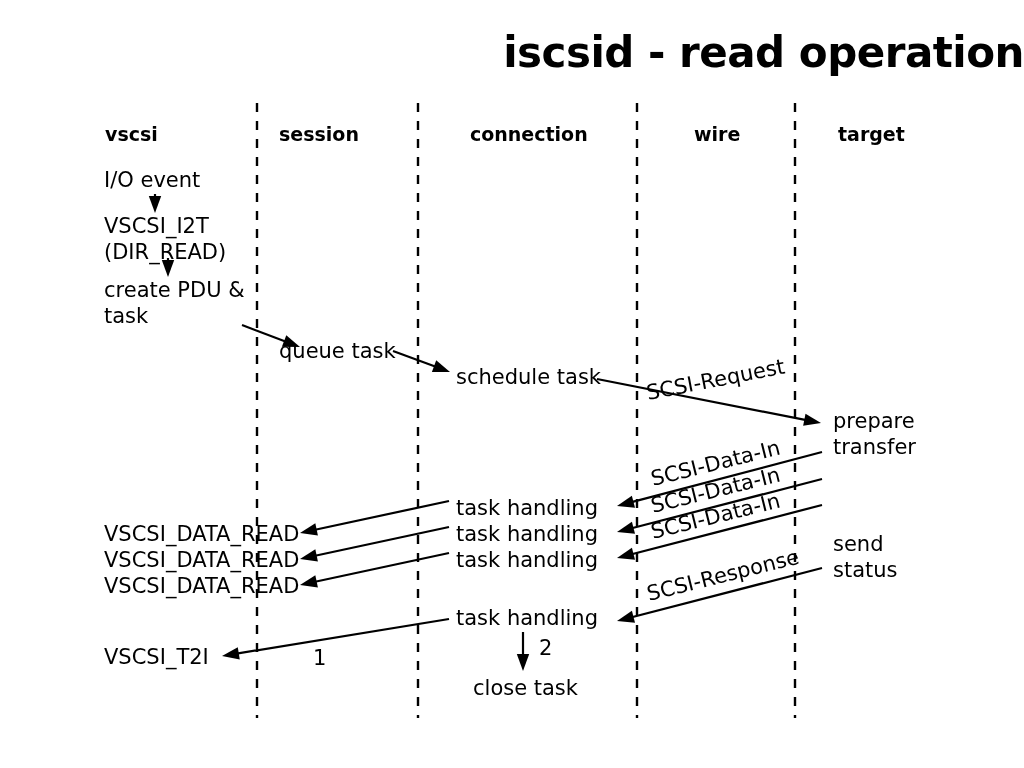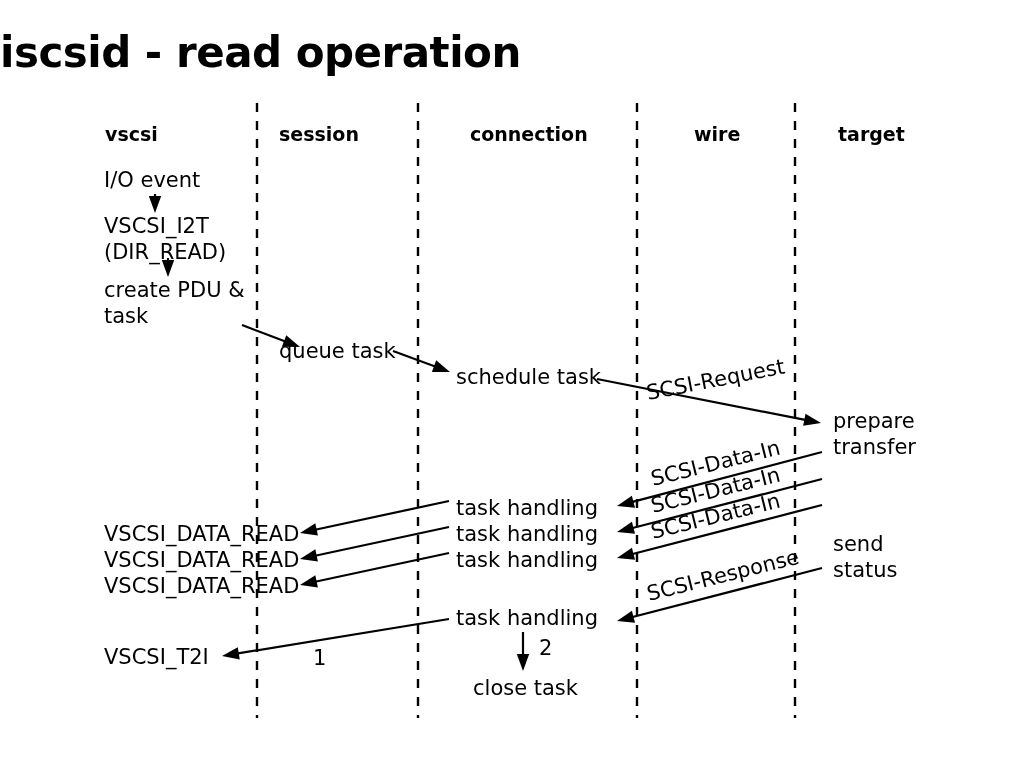--- a/index.html
+++ b/index.html
@@ -13,21 +13,21 @@
     height: 768px;
     background: #ffffff;
     overflow: hidden;
     font-family: "DejaVu Sans", sans-serif;
   }
   #diagram-title {
     position: absolute;
     left: 0;
     top: 28px;
     width: 1024px;
-    text-align: left;
+    text-align: right;
     font-family: "DejaVu Sans", sans-serif;
     font-weight: bold;
     font-size: 42px;
     letter-spacing: -0.5px;
     color: #000000;
   }
   svg#seq {
     position: absolute;
     left: 0;
     top: 0;

